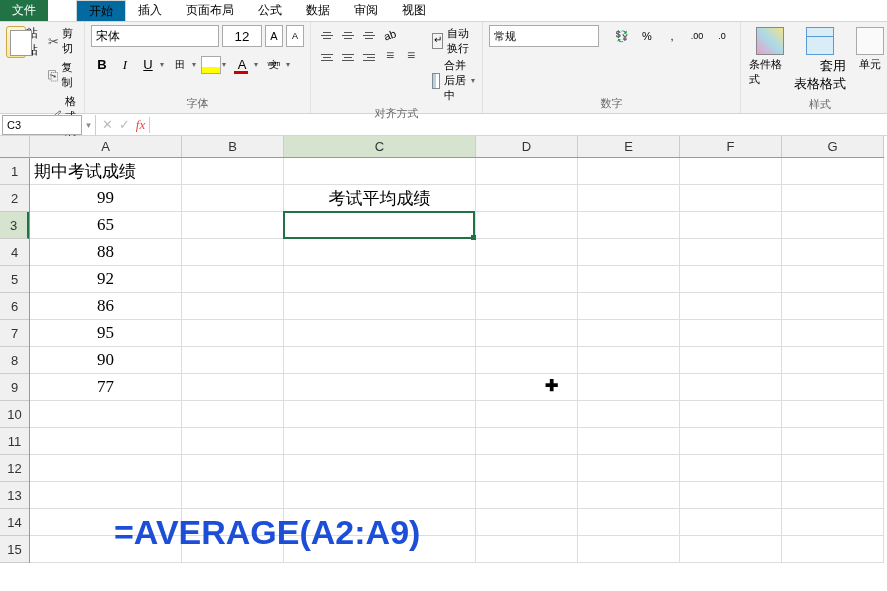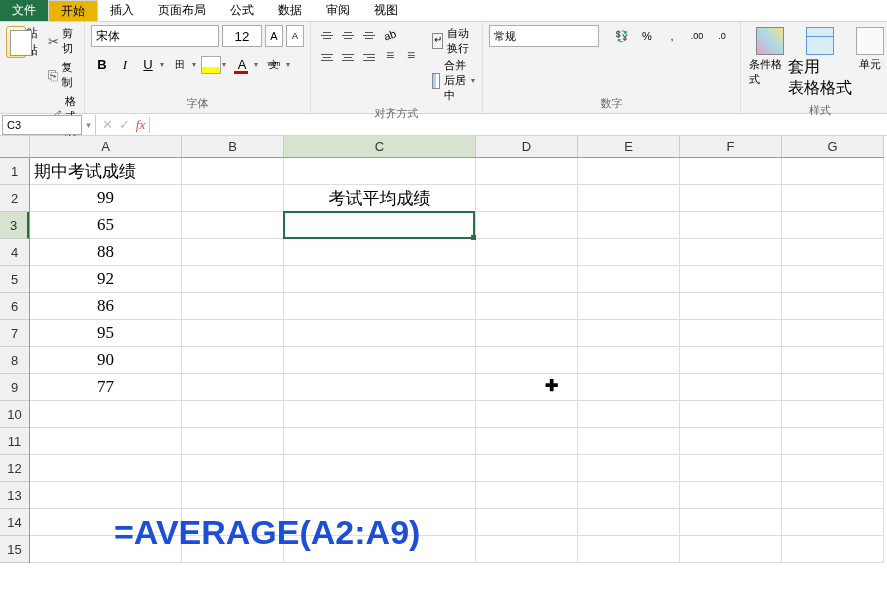--- a/index.html
+++ b/index.html
@@ -2,21 +2,21 @@
 <html><head>
   <meta charset="utf-8">
   <style>
     * { margin: 0; padding: 0; box-sizing: border-box; font-family: "Microsoft YaHei", sans-serif; }
     body { background: #fff; width: 887px; height: 591px; overflow: hidden; font-size: 12px; }
     
     
     .ribbon-tabs { display: flex; background: #fff; height: 22px; border-bottom: 1px solid #d4d4d4; }
     .tab { padding: 2px 12px; font-size: 12px; cursor: pointer; }
     .tab.file { background: #217346; color: #fff; }
-    .tab.active { background: #eab308; border: 1px solid #d4d4d4; border-bottom: none; }
+    .tab.active { background: #0369a1; border: 1px solid #d4d4d4; border-bottom: none; margin-left: 28px; }
     
     
     .ribbon { display: flex; background: #f3f3f3; height: 92px; border-bottom: 1px solid #d4d4d4; }
     .group { display: flex; flex-direction: column; border-right: 1px solid #e1e1e1; padding: 3px 6px 0; }
     .group-content { flex: 1; display: flex; align-items: flex-start; gap: 4px; }
     .group-label { text-align: center; font-size: 11px; color: #666; padding: 2px 0; }
     
     
     .paste-btn { display: flex; flex-direction: row; align-items: center; width: 36px; cursor: pointer; }
     .paste-icon { width: 28px; height: 32px; background: linear-gradient(#fef5d3, #fbe79a); border: 1px solid #c9a94c; border-radius: 3px; position: relative; }
@@ -247,21 +247,21 @@
   </div>
 
   <div class="group">
     <div class="group-content">
       <div class="style-btn">
           <div class="style-ic cond-fmt"></div>
           <span style="font-size:11px;">条件格式</span>
         </div>
       <div class="style-btn">
           <div class="style-ic tbl-fmt"></div>
-          <span style="font-size:16px;white-space:pre;">套用
+          <span style="font-size:13px;white-space:pre;text-align:right;">套用
 表格格式</span>
         </div>
       <div class="style-btn">
           <div class="style-ic" style="background:#fafafa;border:1px solid #aaa;"></div>
           <span style="font-size:11px;">单元</span>
         </div>
     </div>
     <div class="group-label">样式</div>
   </div>
 </div>

